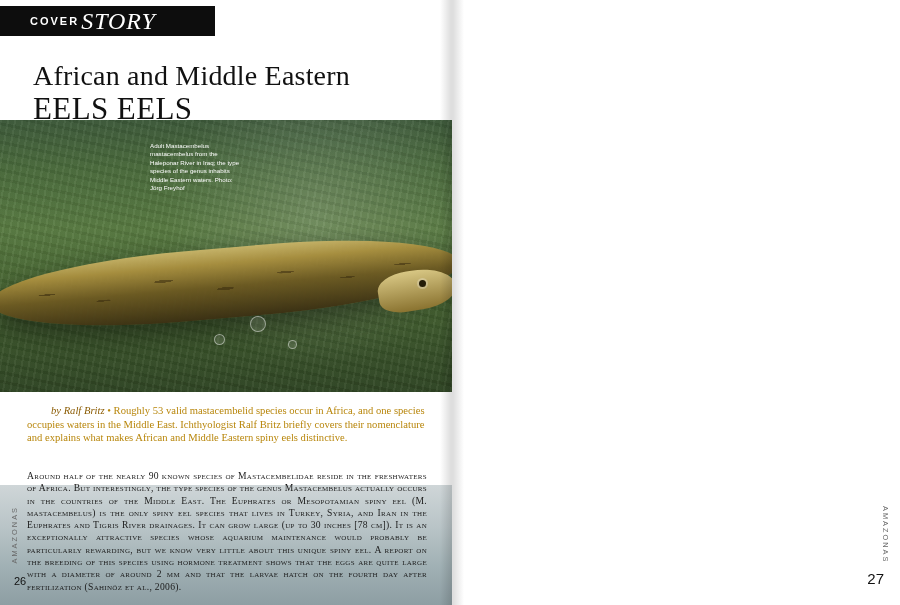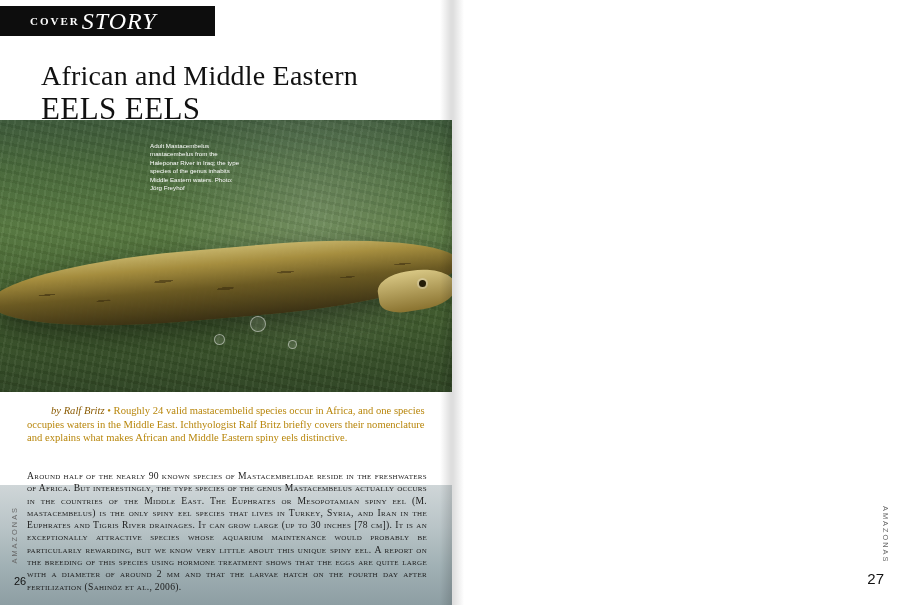--- a/index.html
+++ b/index.html
@@ -13,24 +13,24 @@
 
   
   .left-page{position:absolute;left:0;top:0;width:452px;height:605px;background:#ffffff;overflow:hidden;}
   .gutter-shadow{position:absolute;left:440px;top:0;width:24px;height:605px;
     background:linear-gradient(to right, rgba(0,0,0,0.0) 0%, rgba(0,0,0,0.13) 45%, rgba(0,0,0,0.13) 55%, rgba(0,0,0,0.0) 100%);
     z-index:40;pointer-events:none;}
 
   
   .cover-banner{position:absolute;left:0;top:6px;width:215px;height:30px;background:#0d0d0d;z-index:12;
     display:flex;align-items:center;padding-left:30px;box-sizing:border-box;}
-  .cover-word{color:#ffffff;font-family:Liberation Serif, serif;font-size:11px;letter-spacing:2px;font-weight:bold;}
+  .cover-word{color:#ffffff;font-family:Liberation Sans, sans-serif;font-size:11px;letter-spacing:2px;font-weight:bold;}
   .story-word{color:#ffffff;font-family:"Liberation Serif",serif;font-style:italic;font-size:24px;margin-left:2px;letter-spacing:1px;}
 
-  .headline{position:absolute;left:33px;top:60px;width:400px;z-index:12;color:#111;margin-left:8px;}
+  .headline{position:absolute;left:33px;top:60px;width:400px;z-index:12;color:#111;}
   .headline .l1{font-size:28px;line-height:32px;letter-spacing:.2px;}
   .headline .l2{font-size:31px;line-height:34px;letter-spacing:.4px;}
 
   
   .photo-main{position:absolute;left:0;top:120px;width:452px;height:272px;overflow:hidden;z-index:5;
     background:
       radial-gradient(circle at 70% 35%, rgba(255,255,255,0.16) 0%, rgba(255,255,255,0) 42%),
       linear-gradient(to bottom,#3d5a3a 0%, #4a6b3c 18%, #587a41 40%, #43602f 66%, #2f4524 100%);
   }
   .photo-main .water{position:absolute;left:0;top:0;width:100%;height:100%;
@@ -114,21 +114,21 @@
       <span class="story-word">STORY</span>
     </div>
 
     <div class="headline">
       <div class="l1">African and Middle Eastern</div>
       <div class="l2">EELS EELS</div>
     </div>
 
     <div class="intro-block">
       <div class="intro-text">
-        <span class="byline">by Ralf Britz</span><span> • Roughly 24 valid mastacembelid species occur in Africa, and one species occupies waters in the Middle East. Ichthyologist Ralf Britz briefly covers their nomenclature and explains what makes African and Middle Eastern spiny eels distinctive.</span>
+        <span class="byline">by Ralf Britz</span><span> • Roughly 53 valid mastacembelid species occur in Africa, and one species occupies waters in the Middle East. Ichthyologist Ralf Britz briefly covers their nomenclature and explains what makes African and Middle Eastern spiny eels distinctive.</span>
       </div>
     </div>
 
     <div class="body-left">
       <span class="smallcaps">Around half of the nearly 90 known species of Mastacembelidae reside in the freshwaters of Africa. But interestingly, the type species of the genus Mastacembelus actually occurs in the countries of the Middle East. The Euphrates or Mesopotamian spiny eel (M. mastacembelus) is the only spiny eel species that lives in Turkey, Syria, and Iran in the Euphrates and Tigris River drainages. It can grow large (up to 30 inches [78 cm]). It is an exceptionally attractive species whose aquarium maintenance would probably be particularly rewarding, but we know very little about this unique spiny eel. A report on the breeding of this species using hormone treatment shows that the eggs are quite large with a diameter of around 2 mm and that the larvae hatch on the fourth day after fertilization (Sahinöz et al., 2006).</span>
     </div>
 
     <div class="photo-left-bottom"></div>
 
     <div class="folio-left">26</div>

